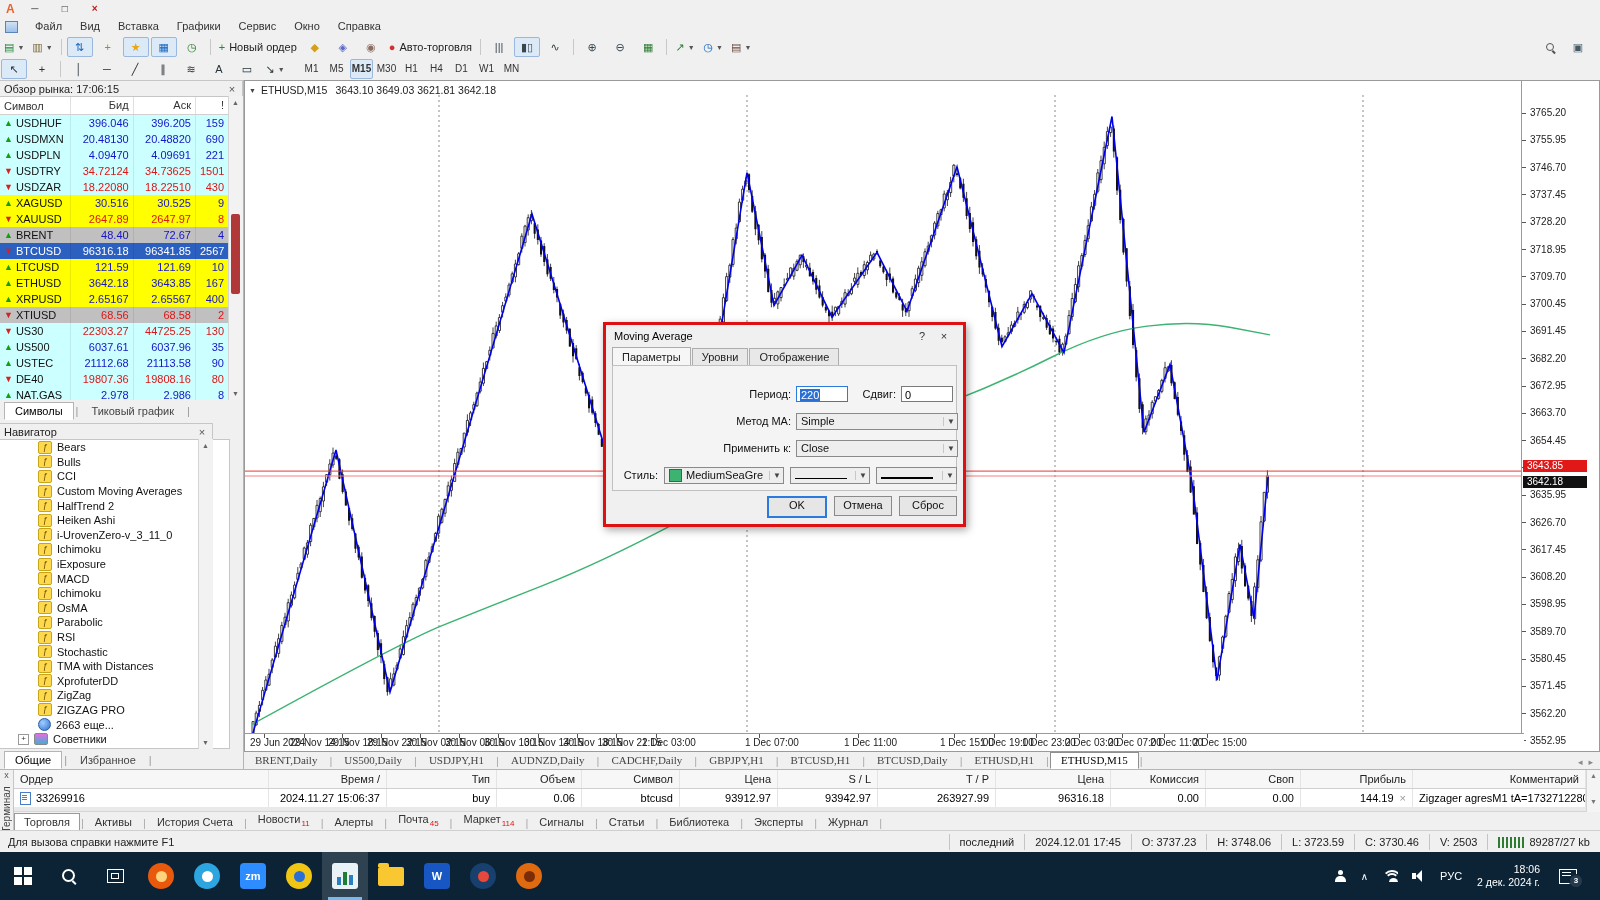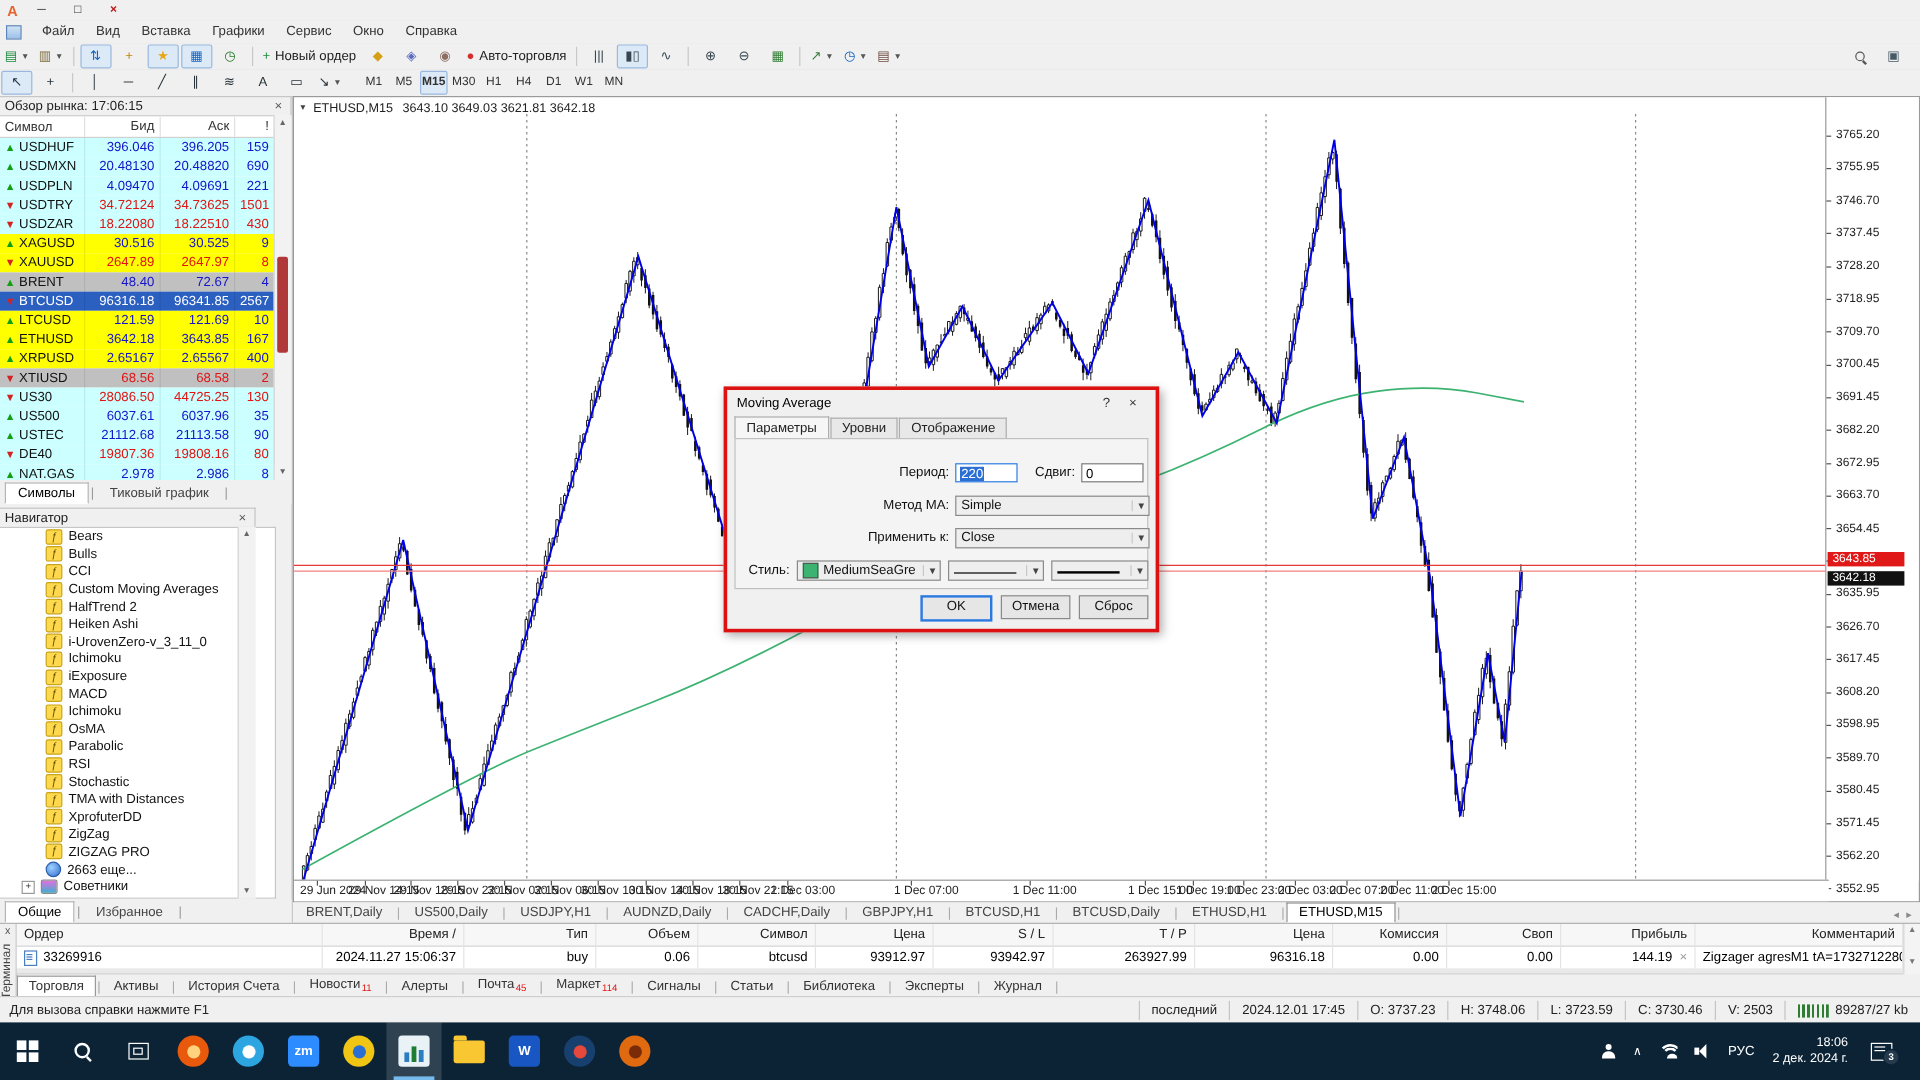--- a/index.html
+++ b/index.html
@@ -99,21 +99,21 @@
   .ptick{position:absolute;left:8px;color:#222;font-size:10px;}
   .ptickmark{position:absolute;left:0;width:4px;height:1px;background:#555;}
   .pbadge{position:absolute;left:1px;width:60px;height:12px;line-height:12px;color:#fff;font-size:10px;padding-left:4px;}
   .pbadge.ask{background:#e01818;}
   .pbadge.bid{background:#111;}
   .taxis{position:absolute;left:0;bottom:0;width:1279px;height:17px;border-top:1px solid #9a9a9a;background:#fff;}
   .ttick{position:absolute;top:3px;color:#222;font-size:10px;white-space:nowrap;}
   .ttickmark{position:absolute;top:0;width:1px;height:4px;background:#555;}
 
   .mditabs{position:absolute;left:244px;top:752px;width:1356px;height:17px;background:#f0f0f0;display:flex;align-items:flex-end;border-bottom:1px solid #c9c9c9;}
-  .mditab{padding:1px 10px 2px;color:#444;border:1px solid transparent;white-space:nowrap;cursor:default;}
+  .mditab{padding:1px 10px 2px;color:#444;border:1px solid transparent;white-space:nowrap;cursor:default;font-family:Liberation Serif, serif;}
   .mditab.active{background:#fff;border-color:#8f8f8f;border-bottom-color:#fff;color:#000;}
   .mdisep{color:#aaa;margin:0 1px 2px;}
   .mdiscroll{margin-left:auto;margin-right:4px;color:#888;font-size:9px;padding-bottom:2px;}
   .mdiscroll span{margin:0 3px;cursor:default;}
 
   
   .dialog{position:absolute;left:603px;top:322px;width:357px;height:199px;border:3px solid #dd1111;background:#f0f0f0;z-index:50;box-shadow:2px 3px 8px rgba(0,0,0,.35);}
   .dlg-title{height:22px;display:flex;align-items:center;padding:0 8px;color:#000;}
   .dlg-title .t{flex:1;}
   .dlg-title .q,.dlg-title .x{width:22px;text-align:center;color:#333;cursor:default;}
@@ -494,21 +494,21 @@
               </div>
               <div class="c-bid">68.56</div>
               <div class="c-ask">68.58</div>
               <div class="c-spr">2</div>
             </div>
             <div class="mwrow bg-cyan tone-red">
               <div class="c-sym">
                 <span class="arrow-down">▼</span>
                 <span class="sym-name">US30</span>
               </div>
-              <div class="c-bid">28086.50</div>
+              <div class="c-bid">22303.27</div>
               <div class="c-ask">44725.25</div>
               <div class="c-spr">130</div>
             </div>
             <div class="mwrow bg-cyan tone-blue">
               <div class="c-sym">
                 <span class="arrow-up">▲</span>
                 <span class="sym-name">US500</span>
               </div>
               <div class="c-bid">6037.61</div>
               <div class="c-ask">6037.96</div>

